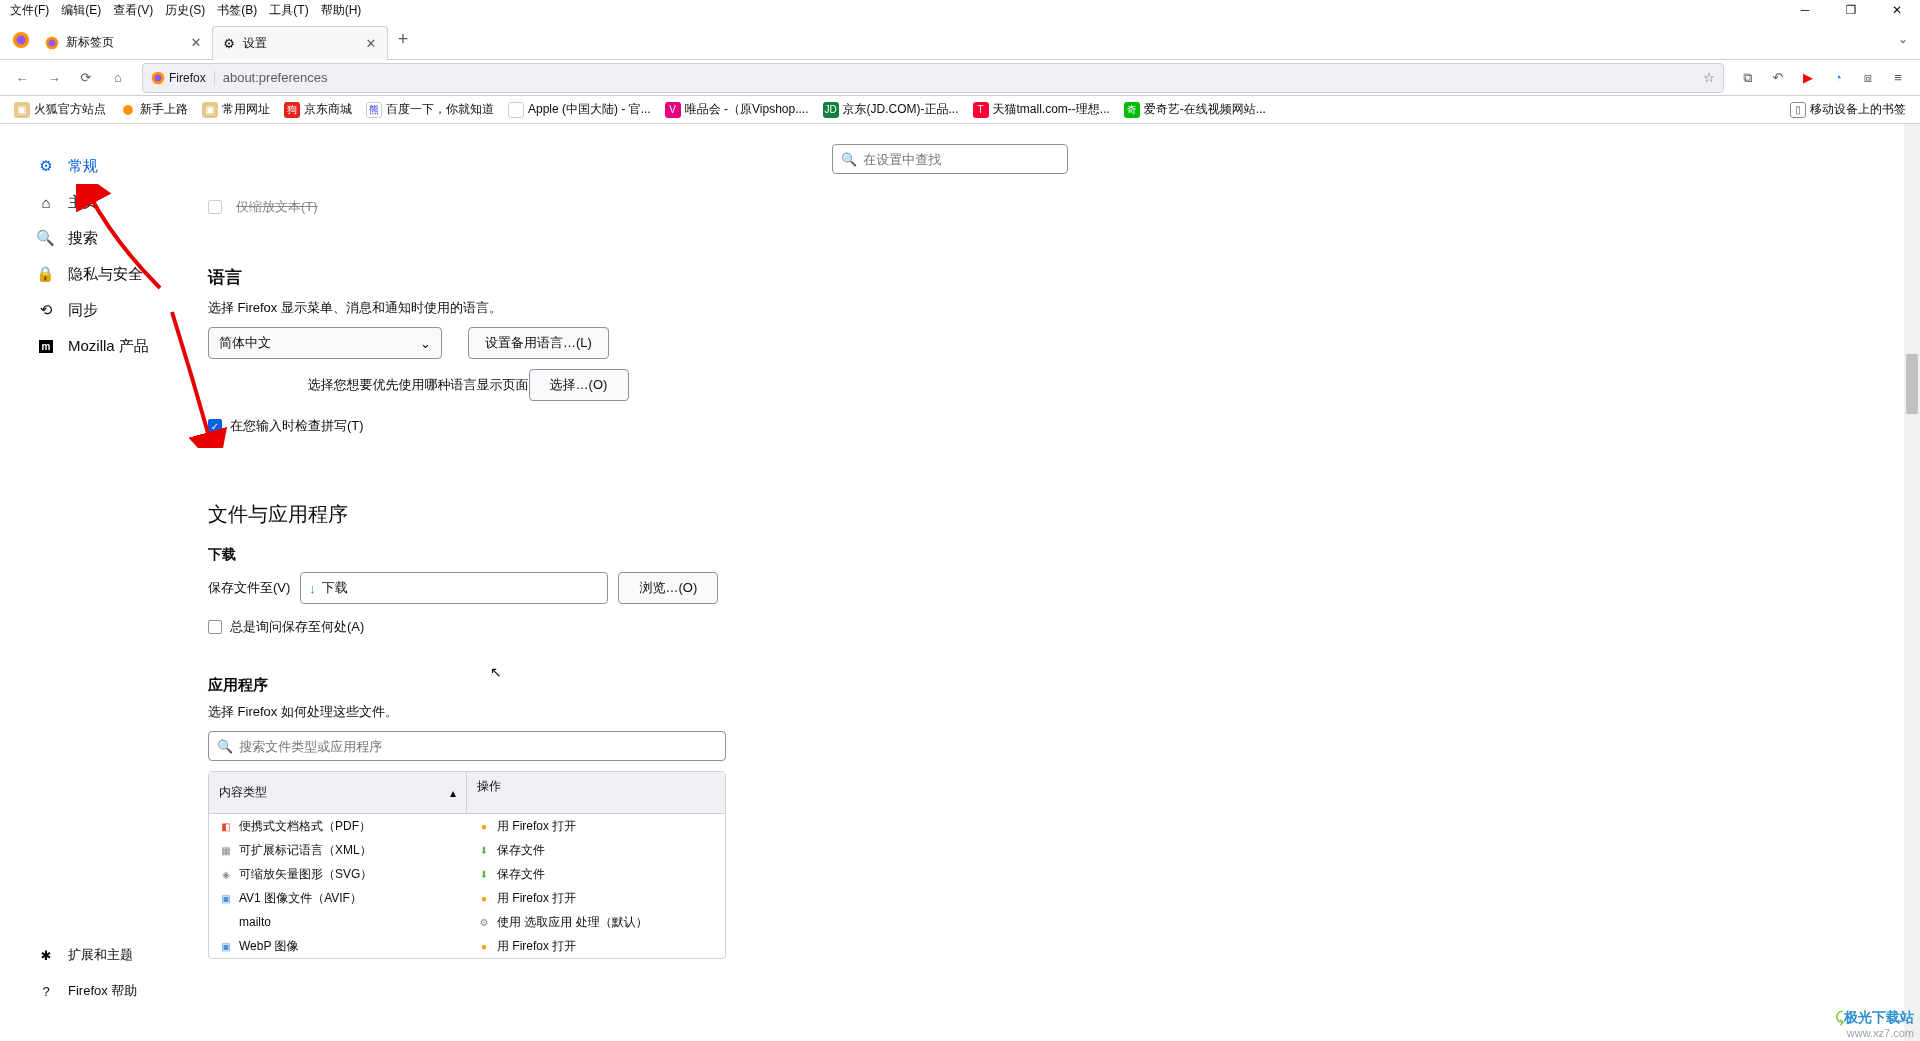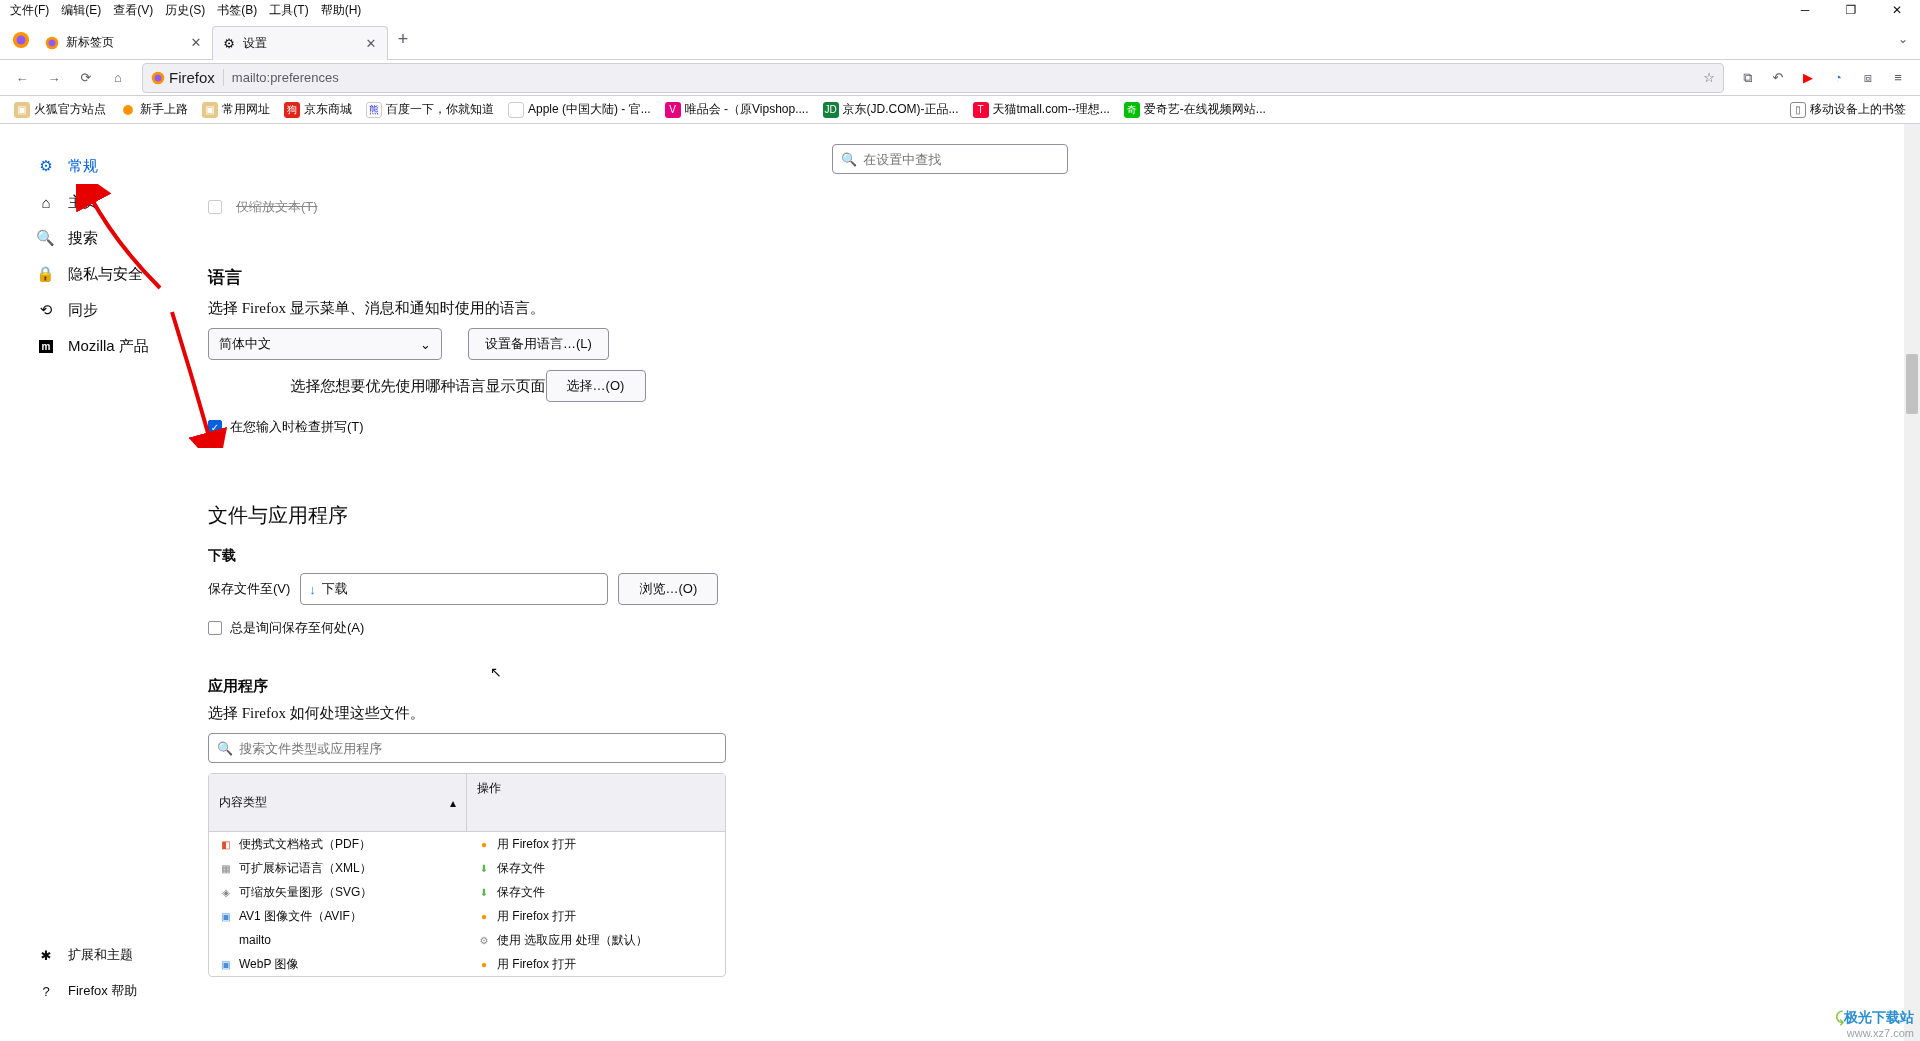--- a/index.html
+++ b/index.html
@@ -20,21 +20,21 @@
 .tab.active { background: #f7f7f9; border: 1px solid #cfcfd8; border-bottom: none; }
 .tab .ticon { width: 16px; height: 16px; display: flex; align-items: center; justify-content: center; margin-right: 6px; }
 .tab .tlabel { flex: 1; font-size: 12px; }
 .tab .tclose { width: 16px; height: 16px; display: flex; align-items: center; justify-content: center; color: #5b5b66; cursor: pointer; }
 .newtab { width: 30px; height: 30px; display: flex; align-items: center; justify-content: center; font-size: 18px; color: #5b5b66; cursor: pointer; }
 
 
 .navbar { height: 36px; display: flex; align-items: center; padding: 0 8px; border-bottom: 1px solid #cfcfd8; gap: 4px; }
 .nav-icon { width: 28px; height: 28px; display: flex; align-items: center; justify-content: center; border-radius: 4px; cursor: pointer; color: #5b5b66; }
 .addr { flex: 1; height: 30px; margin: 0 6px; border: 1px solid #cfcfd8; border-radius: 4px; display: flex; align-items: center; padding: 0 8px; background: #f0f0f4; position: relative; }
-.addr .aff { display: flex; align-items: center; gap: 4px; font-size: 15px; color: #1c1b22; padding-right: 8px; border-right: 1px solid #cfcfd8; margin-right: 8px; }
+.addr .aff { display: flex; align-items: flex-start; gap: 4px; font-size: 12px; color: #1c1b22; padding-right: 8px; border-right: 1px solid #cfcfd8; margin-right: 8px; }
 .addr .url { font-size: 13px; color: #5b5b66; }
 .addr .star { position: absolute; right: 8px; color: #5b5b66; cursor: pointer; }
 .toolbar-icons { display: flex; gap: 2px; }
 
 
 .bmbar { height: 28px; display: flex; align-items: center; padding: 0 8px; border-bottom: 1px solid #cfcfd8; font-size: 12px; gap: 2px; }
 .bm { display: flex; align-items: center; gap: 4px; padding: 2px 6px; cursor: pointer; border-radius: 3px; }
 .bm .bicon { width: 16px; height: 16px; display: flex; align-items: center; justify-content: center; border-radius: 3px; font-size: 10px; color: #fff; }
 .bmspacer { flex: 1; }
 
@@ -56,21 +56,21 @@
 .searchbox-wrap { display: flex; justify-content: center; margin-bottom: 24px; margin-left: -180px; }
 .searchbox { width: 236px; height: 30px; border: 1px solid #8f8f9d; border-radius: 4px; display: flex; align-items: center; padding: 0 8px; gap: 6px; color: #5b5b66; }
 .searchbox input { border: none; outline: none; flex: 1; font-size: 13px; }
 
 .settings-body { margin-left: 8px; max-width: 720px; }
 .cutoff-row { display: flex; align-items: center; gap: 8px; font-size: 13px; color: #aaa; margin-bottom: 50px; margin-left: 0; }
 .cutoff-row .cb { width: 14px; height: 14px; border: 1px solid #ccc; border-radius: 2px; margin-right: 6px; }
 
 h2.sec { font-size: 17px; font-weight: 700; margin-bottom: 10px; }
 h3.sub { font-size: 14px; font-weight: 700; margin-bottom: 8px; margin-top: 18px; }
-.desc { font-size: 15px; margin-bottom: 10px; font-family: Liberation Serif, serif; }
+.desc { font-size: 13px; margin-bottom: 10px; }
 .row { display: flex; align-items: center; gap: 26px; margin-bottom: 10px; }
 .select-lang { width: 234px; height: 32px; border: 1px solid #8f8f9d; border-radius: 4px; display: flex; align-items: center; justify-content: space-between; padding: 0 10px; background: #f9f9fb; cursor: pointer; }
 .btn { height: 32px; padding: 0 16px; border: 1px solid #8f8f9d; border-radius: 4px; background: #f9f9fb; display: flex; align-items: center; justify-content: center; font-size: 13px; cursor: pointer; min-width: 100px; }
 .row-between { display: flex; align-items: center; justify-content: center; width: 520px; }
 .chk-row { display: flex; align-items: center; gap: 8px; font-size: 13px; margin-bottom: 30px; }
 .chk { width: 14px; height: 14px; border-radius: 2px; cursor: pointer; }
 .chk.checked { background: #0060df; border: 1px solid #0060df; color: #fff; display: flex; align-items: center; justify-content: center; font-size: 10px; }
 .chk.unchecked { border: 1px solid #8f8f9d; }
 
 .dl-row { display: flex; align-items: center; gap: 10px; }
@@ -78,21 +78,21 @@
 .dl-path { width: 308px; height: 32px; border: 1px solid #8f8f9d; border-radius: 4px; display: flex; align-items: center; padding: 0 8px; gap: 6px; background: #fff; }
 .dl-path .arrow { color: #0a84ff; font-weight: bold; }
 
 .cursor { position: absolute; left: 290px; top: 540px; font-size: 14px; pointer-events: none; }
 
 .app-search { width: 518px; height: 30px; border: 1px solid #8f8f9d; border-radius: 4px; display: flex; align-items: center; padding: 0 8px; gap: 6px; color: #5b5b66; margin-bottom: 10px; }
 .app-search input { border: none; outline: none; flex: 1; font-size: 13px; }
 
 .app-table { width: 518px; border: 1px solid #cfcfd8; border-radius: 4px; }
 .app-head { display: flex; background: #f0f0f4; border-bottom: 1px solid #cfcfd8; }
-.col-type { width: 258px; padding: 20px 10px; font-size: 12px; color: #0c0c0d; display: flex; align-items: center; justify-content: space-between; border-right: 1px solid #cfcfd8; text-align: center; }
+.col-type { width: 258px; padding: 12px 10px; font-size: 12px; color: #0c0c0d; display: flex; align-items: center; justify-content: space-between; border-right: 1px solid #cfcfd8; text-align: center; }
 .col-action-h { flex: 1; padding: 6px 10px; font-size: 12px; }
 .app-row { display: flex; height: 24px; align-items: center; }
 .col-type-c { width: 258px; padding: 0 10px; display: flex; align-items: center; gap: 6px; font-size: 12px; }
 .col-action-c { flex: 1; padding: 0 10px; display: flex; align-items: center; gap: 6px; font-size: 12px; }
 .ft-icon { width: 14px; height: 14px; display: flex; align-items: center; justify-content: center; font-size: 10px; }
 
 
 .red-arrow { position: absolute; z-index: 50; pointer-events: none; }
 
 
@@ -161,21 +161,21 @@
     <div class="nav-icon">⟳</div>
     <div class="nav-icon">⌂</div>
     <div class="addr">
       <span class="aff">
         <svg width="14" height="14" viewBox="0 0 20 20">
             <circle cx="10" cy="10" r="9" fill="#ff9400"></circle>
             <circle cx="10" cy="10" r="5" fill="#9059ff"></circle>
           </svg>
         <span>Firefox</span>
       </span>
-      <span class="url">mailto:preferences</span>
+      <span class="url">about:preferences</span>
       <span class="star">☆</span>
     </div>
     <div class="toolbar-icons">
       <div class="nav-icon">⧉</div>
       <div class="nav-icon">↶</div>
       <div class="nav-icon" style="color:#ff0000">▶</div>
       <div class="nav-icon" style="color:#2e7de9">◔</div>
       <div class="nav-icon">⧈</div>
       <div class="nav-icon">≡</div>
     </div>

